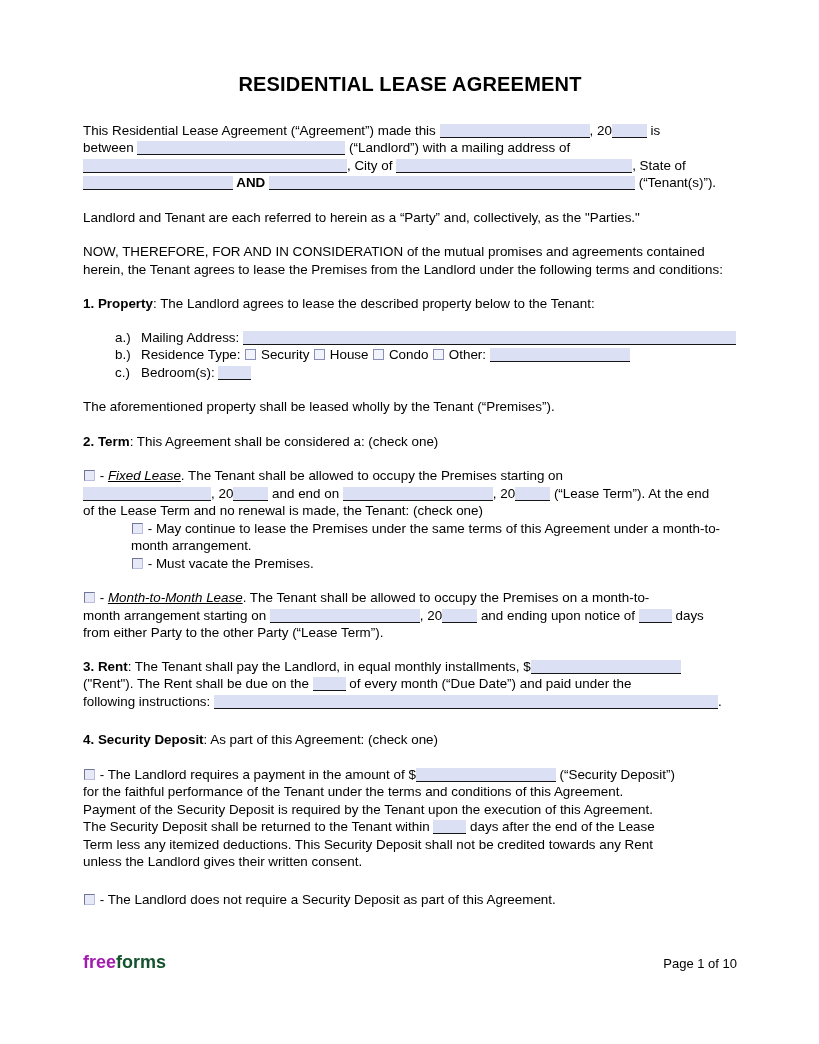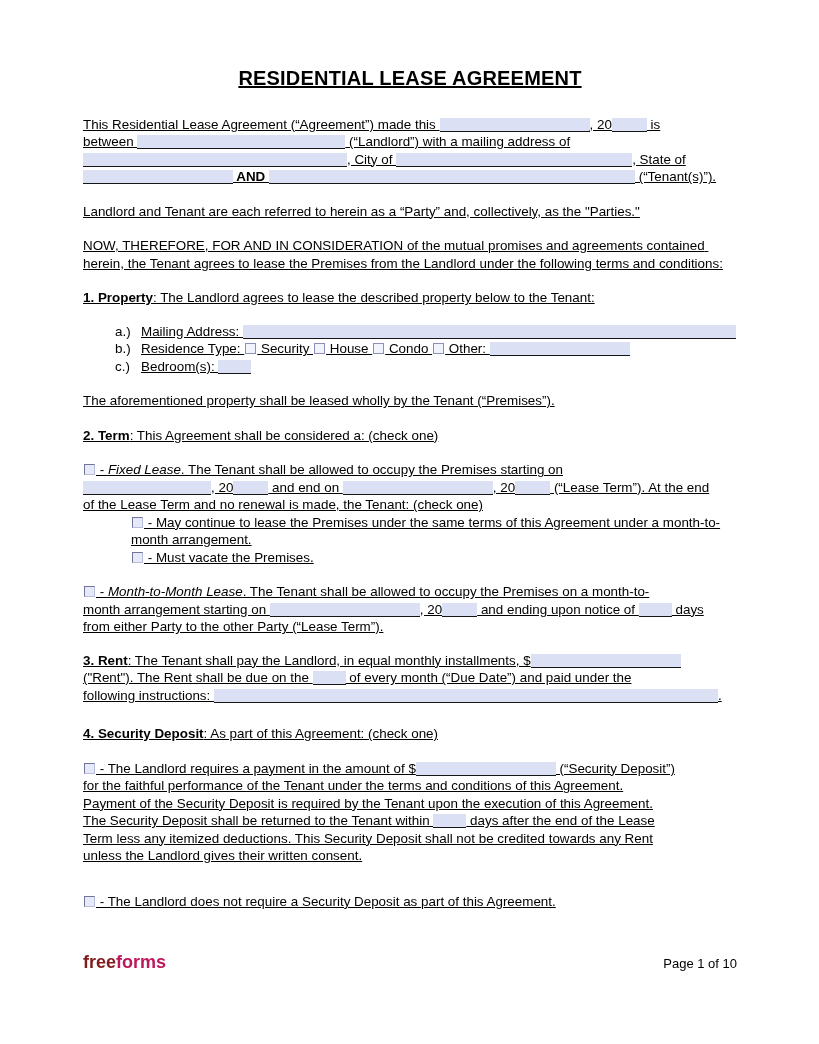--- a/index.html
+++ b/index.html
@@ -1,21 +1,21 @@
 <!DOCTYPE html>
 <html><head>
 <meta charset="utf-8">
 <style>
   html,body { margin:0; padding:0; background:#ffffff; }
   .page {
     position:relative; width:819px; height:1044px; background:#ffffff;
     font-family:"Liberation Sans", sans-serif; font-size:13.4px; line-height:17.5px;
     color:#000; overflow:hidden;
   }
-  .content { position:absolute; left:83px; top:8px; width:654px;text-decoration:underline; }
+  .content { position:absolute; left:83px; top:14px; width:654px; }
   .title { margin-top:62px; text-align:center; font-size:20px; font-weight:bold; letter-spacing:.2px; }
   .para { margin:17px 0 0 0; }
   .para.tight { margin-top:16px; }
   .ln { display:block; white-space:pre; }
   .wrap { white-space:pre-wrap; }
   .b { font-weight:bold; }
   .iu { font-style:italic; text-decoration:underline;text-align:right; }
   
   .f { display:inline-block; background:#dce0f5; border-bottom:1px solid #161616; height:13px; vertical-align:-3px; }
   .w33{width:33px}.w35{width:35px}.w128{width:128px}.w140{width:140px}.w150{width:150px}
@@ -26,22 +26,22 @@
         border:1px solid; border-color:#70759a #b9bdde #b9bdde #70759a;
         vertical-align:-1px; margin:0 1px; }
   .cb.lt { background:#f2f4fb; border-color:#8a90bb; }
   .items { margin-top:16px; }
   .items .ln { padding-left:32px; }
   .num { display:inline-block; width:26px; }
   .subopts { margin:0 0 0 48px; }
   .footer { position:absolute; left:83px; right:82px; top:954px;
             display:flex; justify-content:space-between; align-items:baseline; }
   .logo { font-size:18px; font-weight:bold; }
-  .logo .free { color:#7f1d1d;text-align:center; }
-  .logo .forms { color:#be185d; }
+  .logo .free { color:#a21caf;text-align:center; }
+  .logo .forms { color:#14532d; }
   .pagelabel { font-size:13px; }
 </style>
 </head>
 <body>
 
 <div class="page">
   <div class="content">
 
     <div class="title">RESIDENTIAL LEASE AGREEMENT</div>
 
@@ -94,21 +94,21 @@
 
     <div class="para">
       <span class="ln"><span class="cb"></span><span> - The Landlord requires a payment in the amount of $</span><span class="f w140"></span><span> (“Security Deposit”)</span></span>
       <span class="ln">for the faithful performance of the Tenant under the terms and conditions of this Agreement.</span>
       <span class="ln">Payment of the Security Deposit is required by the Tenant upon the execution of this Agreement.</span>
       <span class="ln"><span>The Security Deposit shall be returned to the Tenant within </span><span class="f w33"></span><span> days after the end of the Lease</span></span>
       <span class="ln">Term less any itemized deductions. This Security Deposit shall not be credited towards any Rent</span>
       <span class="ln">unless the Landlord gives their written consent.</span>
     </div>
 
-    <div class="para wrap" style="margin-top:28px"><span class="cb"></span><span> - The Landlord does not require a Security Deposit as part of this Agreement.</span></div>
+    <div class="para wrap" style="margin-top:20px"><span class="cb"></span><span> - The Landlord does not require a Security Deposit as part of this Agreement.</span></div>
 
   </div>
 
   <div class="footer">
     <div class="logo"><span class="free">free</span><span class="forms">forms</span></div>
     <div class="pagelabel">Page 1 of 10</div>
   </div>
 </div>
 
 </body></html>

